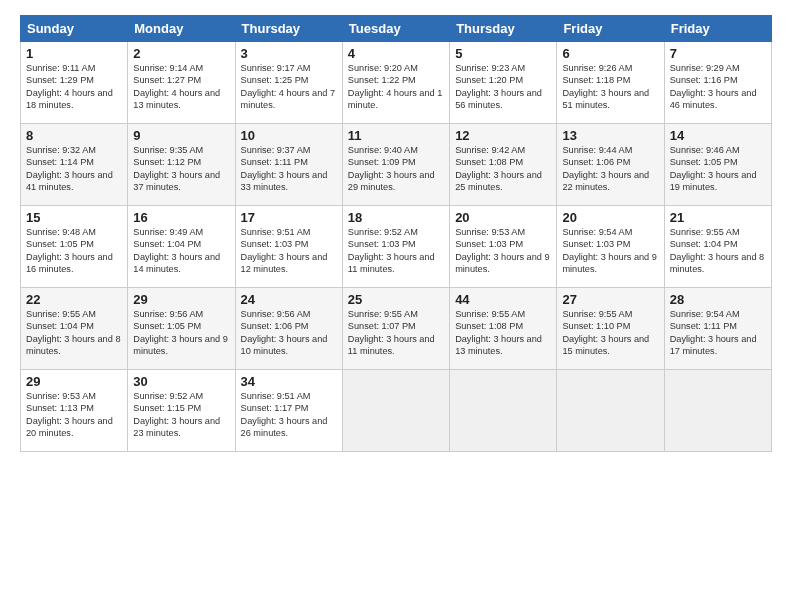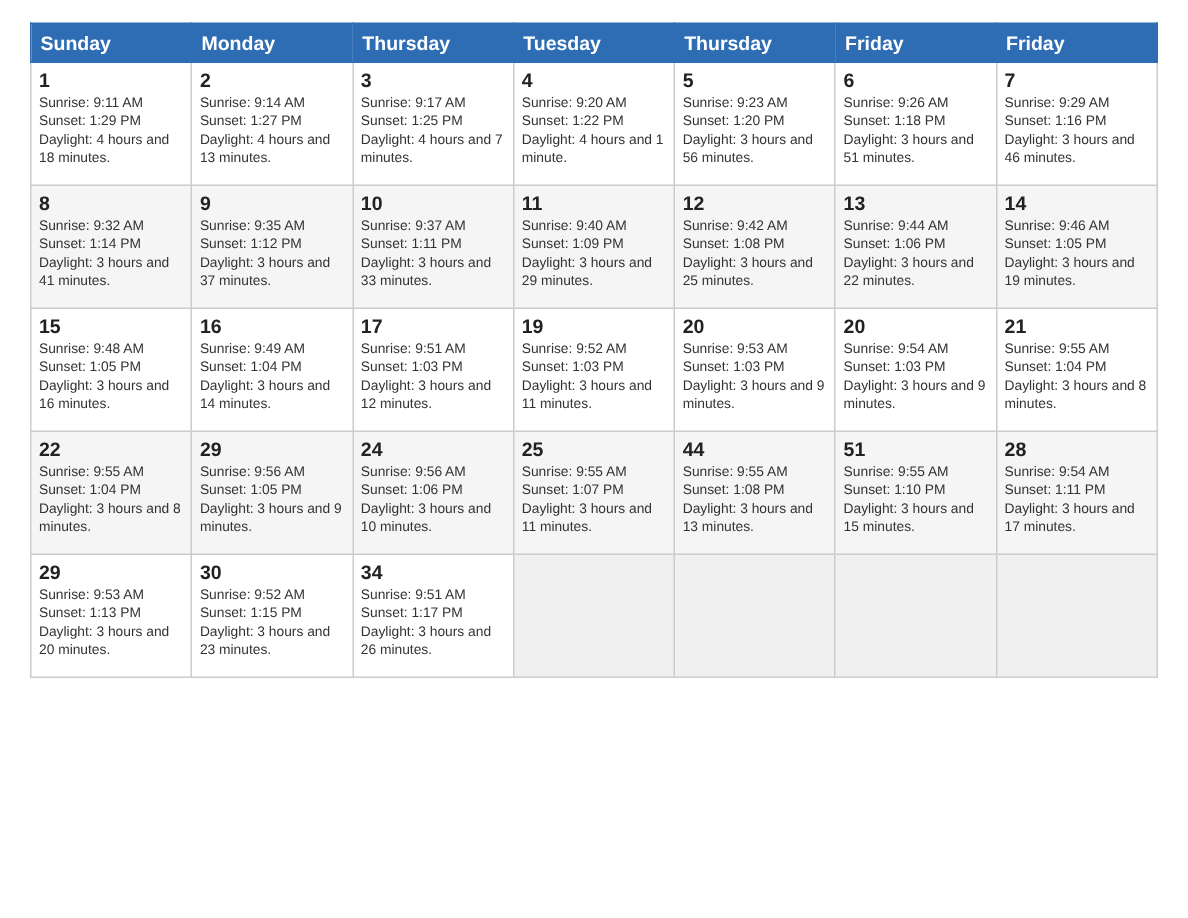--- a/index.html
+++ b/index.html
@@ -134,32 +134,32 @@
           <td><span class="day-num">10</span><span class="cell-text">Sunrise: 9:37 AM<br>Sunset: 1:11 PM<br>Daylight: 3 hours and 33 minutes.</span></td>
           <td><span class="day-num">11</span><span class="cell-text">Sunrise: 9:40 AM<br>Sunset: 1:09 PM<br>Daylight: 3 hours and 29 minutes.</span></td>
           <td><span class="day-num">12</span><span class="cell-text">Sunrise: 9:42 AM<br>Sunset: 1:08 PM<br>Daylight: 3 hours and 25 minutes.</span></td>
           <td><span class="day-num">13</span><span class="cell-text">Sunrise: 9:44 AM<br>Sunset: 1:06 PM<br>Daylight: 3 hours and 22 minutes.</span></td>
           <td><span class="day-num">14</span><span class="cell-text">Sunrise: 9:46 AM<br>Sunset: 1:05 PM<br>Daylight: 3 hours and 19 minutes.</span></td>
         </tr>
         <tr>
           <td><span class="day-num">15</span><span class="cell-text">Sunrise: 9:48 AM<br>Sunset: 1:05 PM<br>Daylight: 3 hours and 16 minutes.</span></td>
           <td><span class="day-num">16</span><span class="cell-text">Sunrise: 9:49 AM<br>Sunset: 1:04 PM<br>Daylight: 3 hours and 14 minutes.</span></td>
           <td><span class="day-num">17</span><span class="cell-text">Sunrise: 9:51 AM<br>Sunset: 1:03 PM<br>Daylight: 3 hours and 12 minutes.</span></td>
-          <td><span class="day-num">19</span><span class="cell-text">Sunrise: 9:52 AM<br>Sunset: 1:03 PM<br>Daylight: 3 hours and 11 minutes.</span></td>
+          <td><span class="day-num">18</span><span class="cell-text">Sunrise: 9:52 AM<br>Sunset: 1:03 PM<br>Daylight: 3 hours and 11 minutes.</span></td>
           <td><span class="day-num">20</span><span class="cell-text">Sunrise: 9:53 AM<br>Sunset: 1:03 PM<br>Daylight: 3 hours and 9 minutes.</span></td>
           <td><span class="day-num">20</span><span class="cell-text">Sunrise: 9:54 AM<br>Sunset: 1:03 PM<br>Daylight: 3 hours and 9 minutes.</span></td>
           <td><span class="day-num">21</span><span class="cell-text">Sunrise: 9:55 AM<br>Sunset: 1:04 PM<br>Daylight: 3 hours and 8 minutes.</span></td>
         </tr>
         <tr>
           <td><span class="day-num">22</span><span class="cell-text">Sunrise: 9:55 AM<br>Sunset: 1:04 PM<br>Daylight: 3 hours and 8 minutes.</span></td>
           <td><span class="day-num">29</span><span class="cell-text">Sunrise: 9:56 AM<br>Sunset: 1:05 PM<br>Daylight: 3 hours and 9 minutes.</span></td>
           <td><span class="day-num">24</span><span class="cell-text">Sunrise: 9:56 AM<br>Sunset: 1:06 PM<br>Daylight: 3 hours and 10 minutes.</span></td>
           <td><span class="day-num">25</span><span class="cell-text">Sunrise: 9:55 AM<br>Sunset: 1:07 PM<br>Daylight: 3 hours and 11 minutes.</span></td>
           <td><span class="day-num">44</span><span class="cell-text">Sunrise: 9:55 AM<br>Sunset: 1:08 PM<br>Daylight: 3 hours and 13 minutes.</span></td>
-          <td><span class="day-num">51</span><span class="cell-text">Sunrise: 9:55 AM<br>Sunset: 1:10 PM<br>Daylight: 3 hours and 15 minutes.</span></td>
+          <td><span class="day-num">27</span><span class="cell-text">Sunrise: 9:55 AM<br>Sunset: 1:10 PM<br>Daylight: 3 hours and 15 minutes.</span></td>
           <td><span class="day-num">28</span><span class="cell-text">Sunrise: 9:54 AM<br>Sunset: 1:11 PM<br>Daylight: 3 hours and 17 minutes.</span></td>
         </tr>
         <tr>
           <td><span class="day-num">29</span><span class="cell-text">Sunrise: 9:53 AM<br>Sunset: 1:13 PM<br>Daylight: 3 hours and 20 minutes.</span></td>
           <td><span class="day-num">30</span><span class="cell-text">Sunrise: 9:52 AM<br>Sunset: 1:15 PM<br>Daylight: 3 hours and 23 minutes.</span></td>
           <td><span class="day-num">34</span><span class="cell-text">Sunrise: 9:51 AM<br>Sunset: 1:17 PM<br>Daylight: 3 hours and 26 minutes.</span></td>
           <td class="empty-cell"></td>
           <td class="empty-cell"></td>
           <td class="empty-cell"></td>
           <td class="empty-cell"></td>

